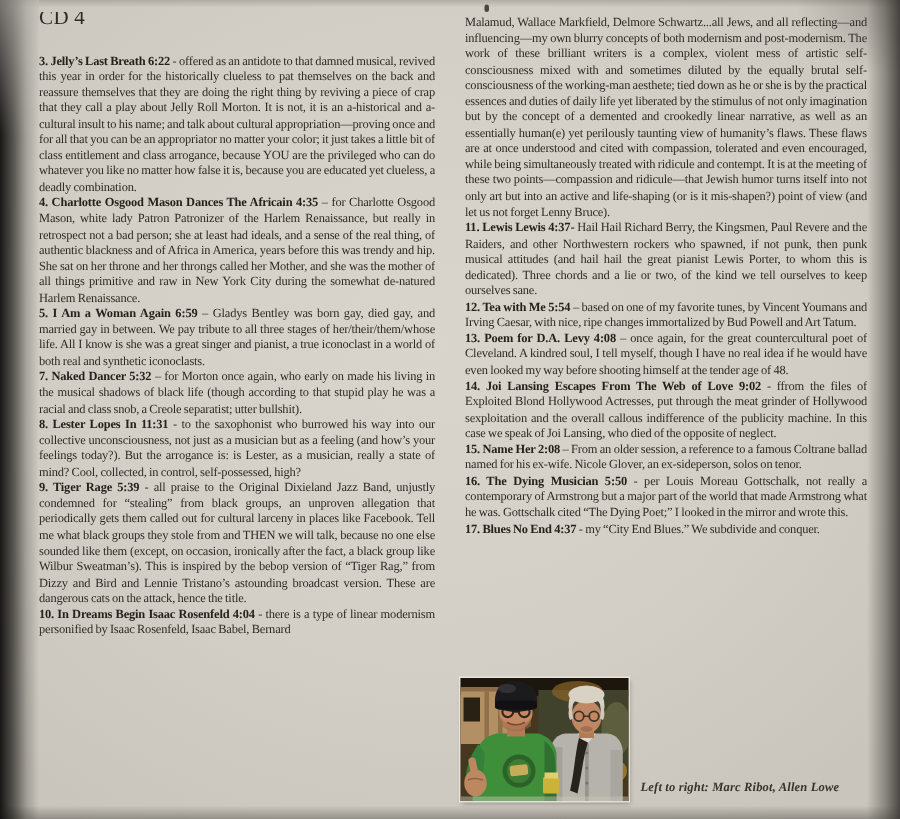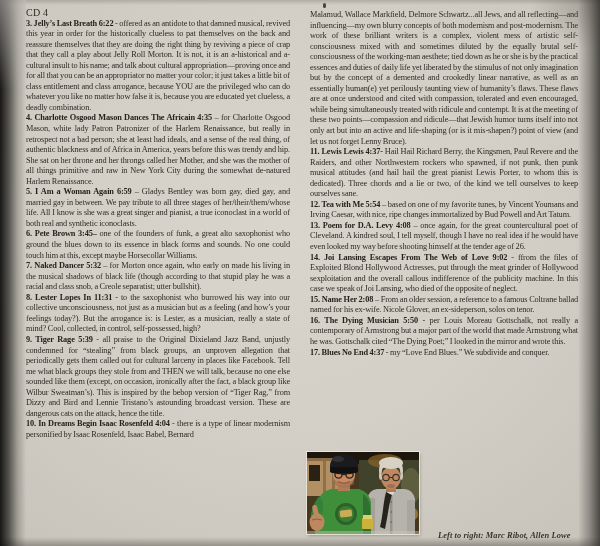--- a/index.html
+++ b/index.html
@@ -17,30 +17,30 @@
     text-align:justify;
     font-size:8.3px;
     line-height:10.55px;
     letter-spacing:-0.12px;
     word-spacing:-0.35px;
     overflow:hidden;
   }
   .col.left{left:26px;top:8px;width:264px;height:536px;}
   .col.right{left:310px;top:10px;width:268px;height:434px;}
   p.track{margin:0;padding:0;}
-  p.header{margin:0 0 0 0;font-size:10px;letter-spacing:0.3px;}
+  p.header{margin:0 0 17px 0;font-size:14px;letter-spacing:0.3px;}
   .lead{font-weight:700;color:#25221c;}
   .photo{
     position:absolute;left:307px;top:452px;width:112px;height:82px;
     box-shadow:0 0 0 1px rgba(238,235,226,0.85), 1px 2px 3px rgba(60,56,48,0.35);
     overflow:hidden;background:#3d3020;
   }
   .photo svg{display:block;width:112px;height:82px;}
   .caption{
-    position:absolute;left:427px;top:520px;margin:11px;
+    position:absolute;left:427px;top:520px;margin:0;
     font-style:italic;font-weight:700;font-size:8.4px;
     color:#38342d;letter-spacing:0.1px;white-space:nowrap;
   }
   .vignette{position:absolute;pointer-events:none;}
   .v-left{left:0;top:0;bottom:0;width:26px;
     background:linear-gradient(to right, rgba(8,8,8,0.92) 0%, rgba(16,15,13,0.62) 35%, rgba(40,38,34,0.25) 68%, rgba(40,38,34,0) 100%);}
   .v-left-top{left:0;top:0;width:26px;height:90px;
     background:linear-gradient(to bottom, rgba(195,192,186,0.55), rgba(195,192,186,0));}
   .v-right{right:0;top:0;bottom:0;width:22px;
     background:linear-gradient(to left, rgba(52,50,47,0.85) 0%, rgba(62,60,56,0.45) 45%, rgba(62,60,56,0) 100%);}
@@ -55,36 +55,35 @@
 </head>
 <body>
 
 <div id="page">
 
   <div class="col left">
     <p class="header">CD 4</p>
     <p class="track"><span class="lead">3. Jelly’s Last Breath  6:22</span> <span>- offered as an antidote to that damned musical, revived this year in order for the historically clueless to pat themselves on the back and reassure themselves that they are doing the right thing by reviving a piece of crap that they call a play about Jelly Roll Morton. It is not, it is an a-historical and a-cultural insult to his name; and talk about cultural appropriation—proving once and for all that you can be an appropriator no matter your color; it just takes a little bit of class entitlement and class arrogance, because YOU are the privileged who can do whatever you like no matter how false it is, because you are educated yet clueless, a deadly combination.</span></p>
     <p class="track"><span class="lead">4. Charlotte Osgood Mason Dances The Africain 4:35</span> <span>– for Charlotte Osgood Mason, white lady Patron Patronizer of the Harlem Renaissance, but really in retrospect not a bad person; she at least had ideals, and a sense of the real thing, of authentic blackness and of Africa in America, years before this was trendy and hip. She sat on her throne and her throngs called her Mother, and she was the mother of all things primitive and raw in New York City during the somewhat de-natured Harlem Renaissance.</span></p>
     <p class="track"><span class="lead">5. I Am a Woman Again 6:59</span> <span>– Gladys Bentley was born gay, died gay, and married gay in between. We pay tribute to all three stages of her/their/them/whose life. All I know is she was a great singer and pianist, a true iconoclast in a world of both real and synthetic iconoclasts.</span></p>
-    <p class="track"><span class="lead">6. Pete Brown 3:45–</span> <span>one of the founders of funk, a great alto saxophonist who ground the blues down to its essence in black forms and sounds. No one could touch him at this, except maybe Horsecollar Williams.</span></p>
     <p class="track"><span class="lead">7. Naked Dancer 5:32</span> <span>– for Morton once again, who early on made his living in the musical shadows of black life (though according to that stupid play he was a racial and class snob, a Creole separatist; utter bullshit).</span></p>
     <p class="track"><span class="lead">8. Lester Lopes In 11:31</span> <span>- to the saxophonist who burrowed his way into our collective unconsciousness, not just as a musician but as a feeling (and how’s your feelings today?). But the arrogance is: is Lester, as a musician, really a state of mind? Cool, collected, in control, self-possessed, high?</span></p>
     <p class="track"><span class="lead">9. Tiger Rage 5:39</span> <span>- all praise to the Original Dixieland Jazz Band, unjustly condemned for “stealing” from black groups, an unproven allegation that periodically gets them called out for cultural larceny in places like Facebook. Tell me what black groups they stole from and THEN we will talk, because no one else sounded like them (except, on occasion, ironically after the fact, a black group like Wilbur Sweatman’s). This is inspired by the bebop version of “Tiger Rag,” from Dizzy and Bird and Lennie Tristano’s astounding broadcast version. These are dangerous cats on the attack, hence the title.</span></p>
     <p class="track"><span class="lead">10.  In Dreams Begin Isaac Rosenfeld 4:04</span> <span>- there is a type of linear modernism personified by Isaac Rosenfeld, Isaac Babel, Bernard</span></p>
   </div>
 
   <div class="col right">
     <p class="track"><span>Malamud, Wallace Markfield, Delmore Schwartz...all Jews, and all reflecting—and influencing—my own blurry concepts of both modernism and post-modernism. The work of these brilliant writers is a complex, violent mess of artistic self-consciousness mixed with and sometimes diluted by the equally brutal self-consciousness of the working-man aesthete; tied down as he or she is by the practical essences and duties of daily life yet liberated by the stimulus of not only imagination but by the concept of a demented and crookedly linear narrative, as well as an essentially human(e) yet perilously taunting view of humanity’s flaws. These flaws are at once understood and cited with compassion, tolerated and even encouraged, while being simultaneously treated with ridicule and contempt. It is at the meeting of these two points—compassion and ridicule—that Jewish humor turns itself into not only art but into an active and life-shaping (or is it mis-shapen?) point of view (and let us not forget Lenny Bruce).</span></p>
     <p class="track"><span class="lead">11. Lewis Lewis  4:37-</span> <span>Hail Hail Richard Berry, the Kingsmen, Paul Revere and the Raiders, and other Northwestern rockers who spawned, if not punk, then punk musical attitudes (and hail hail the great pianist Lewis Porter, to whom this is dedicated). Three chords and a lie or two, of the kind we tell ourselves to keep ourselves sane.</span></p>
     <p class="track"><span class="lead">12. Tea with Me 5:54</span> <span>– based on one of my favorite tunes, by Vincent Youmans and Irving Caesar, with nice, ripe changes immortalized by Bud Powell and Art Tatum.</span></p>
-    <p class="track"><span class="lead">13.  Poem for D.A. Levy 4:08</span> <span>– once again, for the great countercultural poet of Cleveland. A kindred soul, I tell myself, though I have no real idea if he would have even looked my way before shooting himself at the tender age of 26.</span></p>
+    <p class="track"><span class="lead">13.  Poem for D.A. Levy 4:08</span> <span>– once again, for the great countercultural poet of Cleveland. A kindred soul, I tell myself, though I have no real idea if he would have even looked my way before shooting himself at the tender age of 48.</span></p>
     <p class="track"><span class="lead">14. Joi Lansing Escapes From The Web of Love 9:02</span> <span>- ffrom the files of Exploited Blond Hollywood Actresses, put through the meat grinder of Hollywood sexploitation and the overall callous indifference of the publicity machine. In this case we speak of Joi Lansing, who died of the opposite of neglect.</span></p>
     <p class="track"><span class="lead">15. Name Her 2:08</span> <span>– From an older session, a reference to a famous Coltrane ballad named for his ex-wife. Nicole Glover, an ex-sideperson, solos on tenor.</span></p>
     <p class="track"><span class="lead">16. The Dying Musician 5:50</span> <span>- per Louis Moreau Gottschalk, not really a contemporary of Armstrong but a major part of the world that made Armstrong what he was.  Gottschalk cited “The Dying Poet;” I looked in the mirror and wrote this.</span></p>
-    <p class="track"><span class="lead">17. Blues No End 4:37</span> <span>- my “Love End Blues.” We subdivide and conquer.</span></p>
+    <p class="track"><span class="lead">17. Blues No End 4:37</span> <span>- my “City End Blues.” We subdivide and conquer.</span></p>
   </div>
 
   <div class="photo">
     <svg viewBox="0 0 112 82" xmlns="http://www.w3.org/2000/svg">
 
       <rect width="112" height="82" fill="#46381f"></rect>
       <rect width="112" height="12" fill="#1d160d"></rect>
       <rect x="52" y="8" width="60" height="58" fill="#41422c"></rect>
       <ellipse cx="104" cy="34" rx="10" ry="18" fill="#5d5e3e"></ellipse>
       <ellipse cx="78" cy="9" rx="17" ry="7" fill="#8a6428" opacity="0.7"></ellipse>

